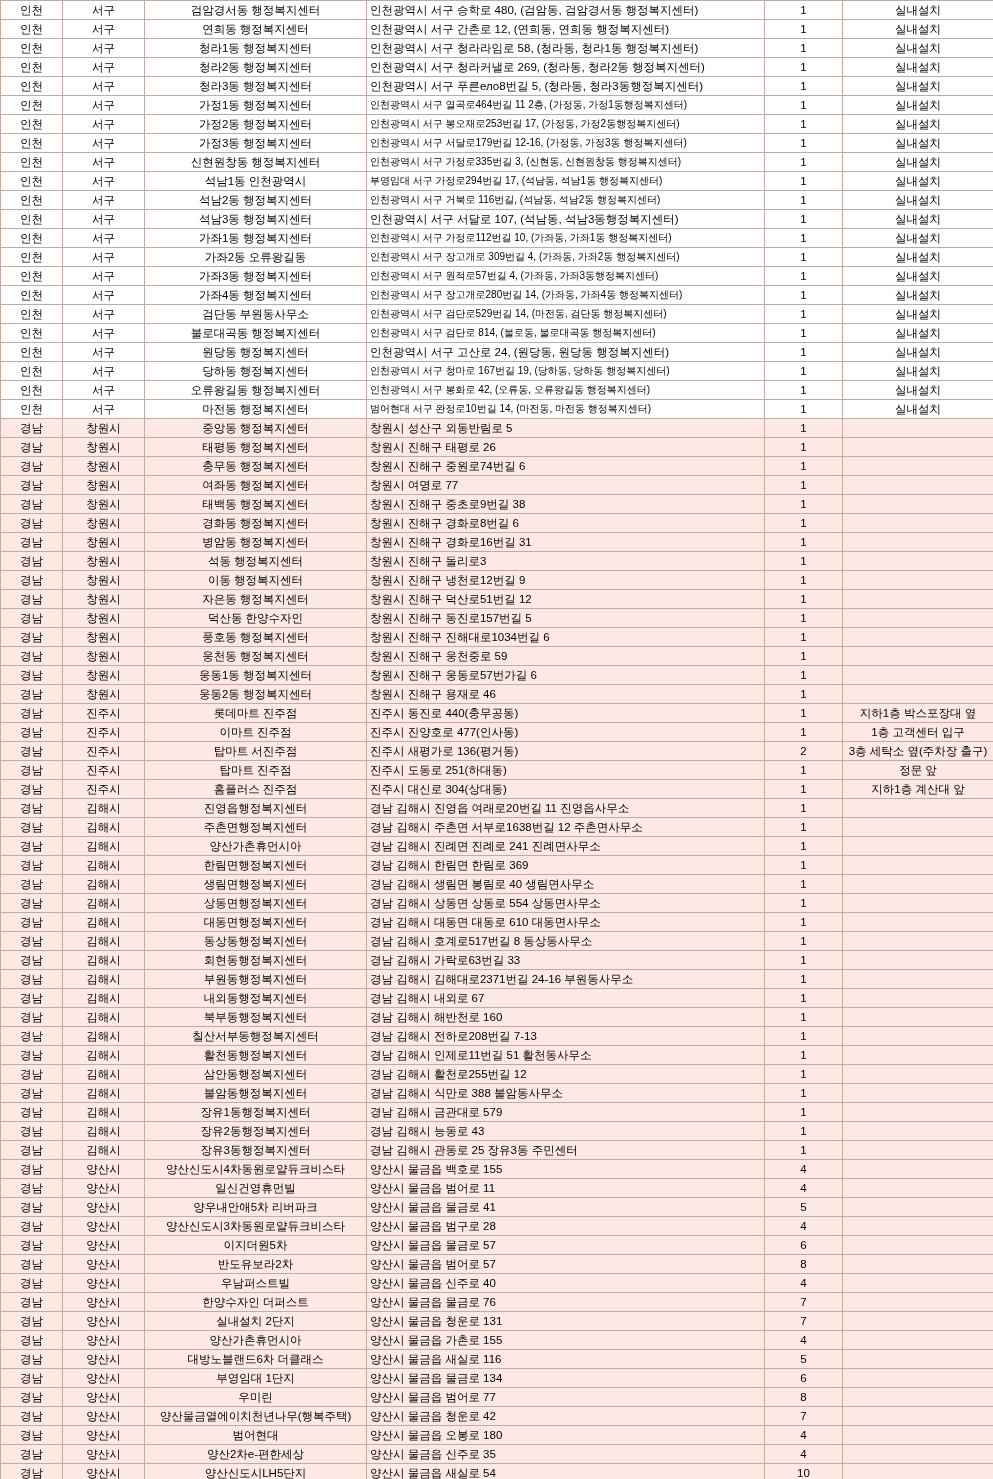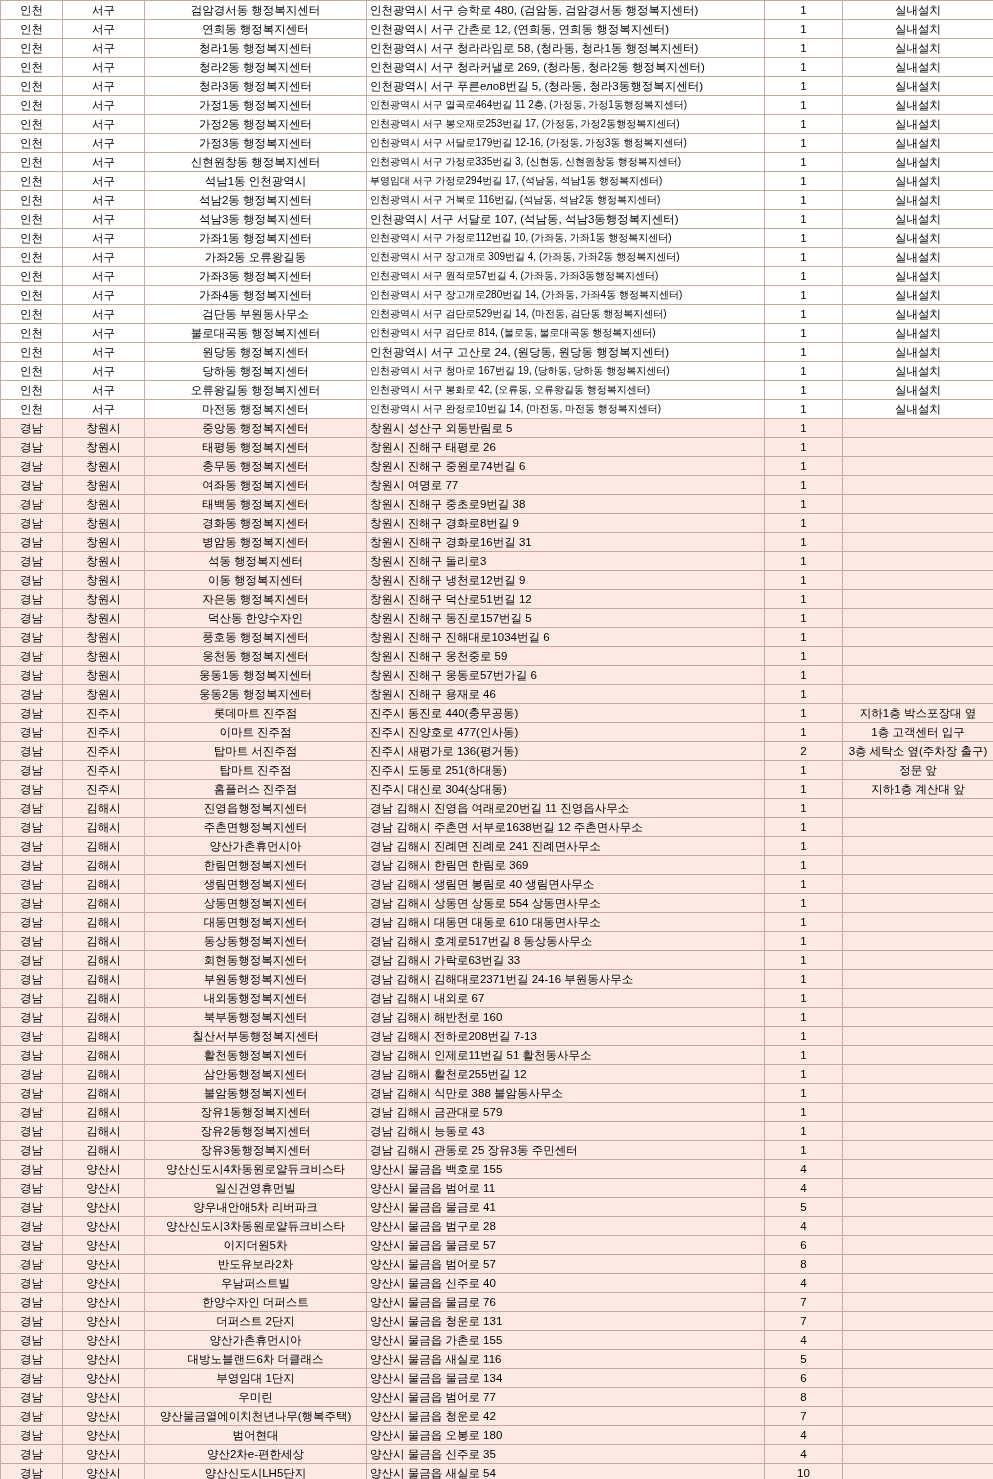--- a/index.html
+++ b/index.html
@@ -224,21 +224,21 @@
         <td class="sigungu">서구</td>
         <td class="name">오류왕길동 행정복지센터</td>
         <td class="addr small">인천광역시 서구 봉화로 42, (오류동, 오류왕길동 행정복지센터)</td>
         <td class="count">1</td>
         <td class="note">실내설치</td>
       </tr>
       <tr class="grp-incheon">
         <td class="sido">인천</td>
         <td class="sigungu">서구</td>
         <td class="name">마전동 행정복지센터</td>
-        <td class="addr small">인천광역시 서구 완정로10번길 14, (마전동, 마전동 행정복지센터)</td>
+        <td class="addr small">범어현대 서구 완정로10번길 14, (마전동, 마전동 행정복지센터)</td>
         <td class="count">1</td>
         <td class="note">실내설치</td>
       </tr>
       <tr class="grp-gyeongnam">
         <td class="sido">경남</td>
         <td class="sigungu">창원시</td>
         <td class="name">중앙동 행정복지센터</td>
         <td class="addr">창원시 성산구 외동반림로 5</td>
         <td class="count">1</td>
         <td class="note"></td>
@@ -272,21 +272,21 @@
         <td class="sigungu">창원시</td>
         <td class="name">태백동 행정복지센터</td>
         <td class="addr">창원시 진해구 중초로9번길 38</td>
         <td class="count">1</td>
         <td class="note"></td>
       </tr>
       <tr class="grp-gyeongnam">
         <td class="sido">경남</td>
         <td class="sigungu">창원시</td>
         <td class="name">경화동 행정복지센터</td>
-        <td class="addr">창원시 진해구 경화로8번길 9</td>
+        <td class="addr">창원시 진해구 경화로8번길 6</td>
         <td class="count">1</td>
         <td class="note"></td>
       </tr>
       <tr class="grp-gyeongnam">
         <td class="sido">경남</td>
         <td class="sigungu">창원시</td>
         <td class="name">병암동 행정복지센터</td>
         <td class="addr">창원시 진해구 경화로16번길 31</td>
         <td class="count">1</td>
         <td class="note"></td>
@@ -607,21 +607,21 @@
         <td class="sido">경남</td>
         <td class="sigungu">양산시</td>
         <td class="name">한양수자인 더퍼스트</td>
         <td class="addr">양산시 물금읍 물금로 76</td>
         <td class="count">7</td>
         <td class="note"></td>
       </tr>
       <tr class="grp-gyeongnam">
         <td class="sido">경남</td>
         <td class="sigungu">양산시</td>
-        <td class="name">더퍼스트 2단지</td>
+        <td class="name">실내설치 2단지</td>
         <td class="addr">양산시 물금읍 청운로 131</td>
         <td class="count">7</td>
         <td class="note"></td>
       </tr>
       <tr class="grp-gyeongnam">
         <td class="sido">경남</td>
         <td class="sigungu">양산시</td>
         <td class="name">양산가촌휴먼시아</td>
         <td class="addr">양산시 물금읍 가촌로 155</td>
         <td class="count">4</td>

